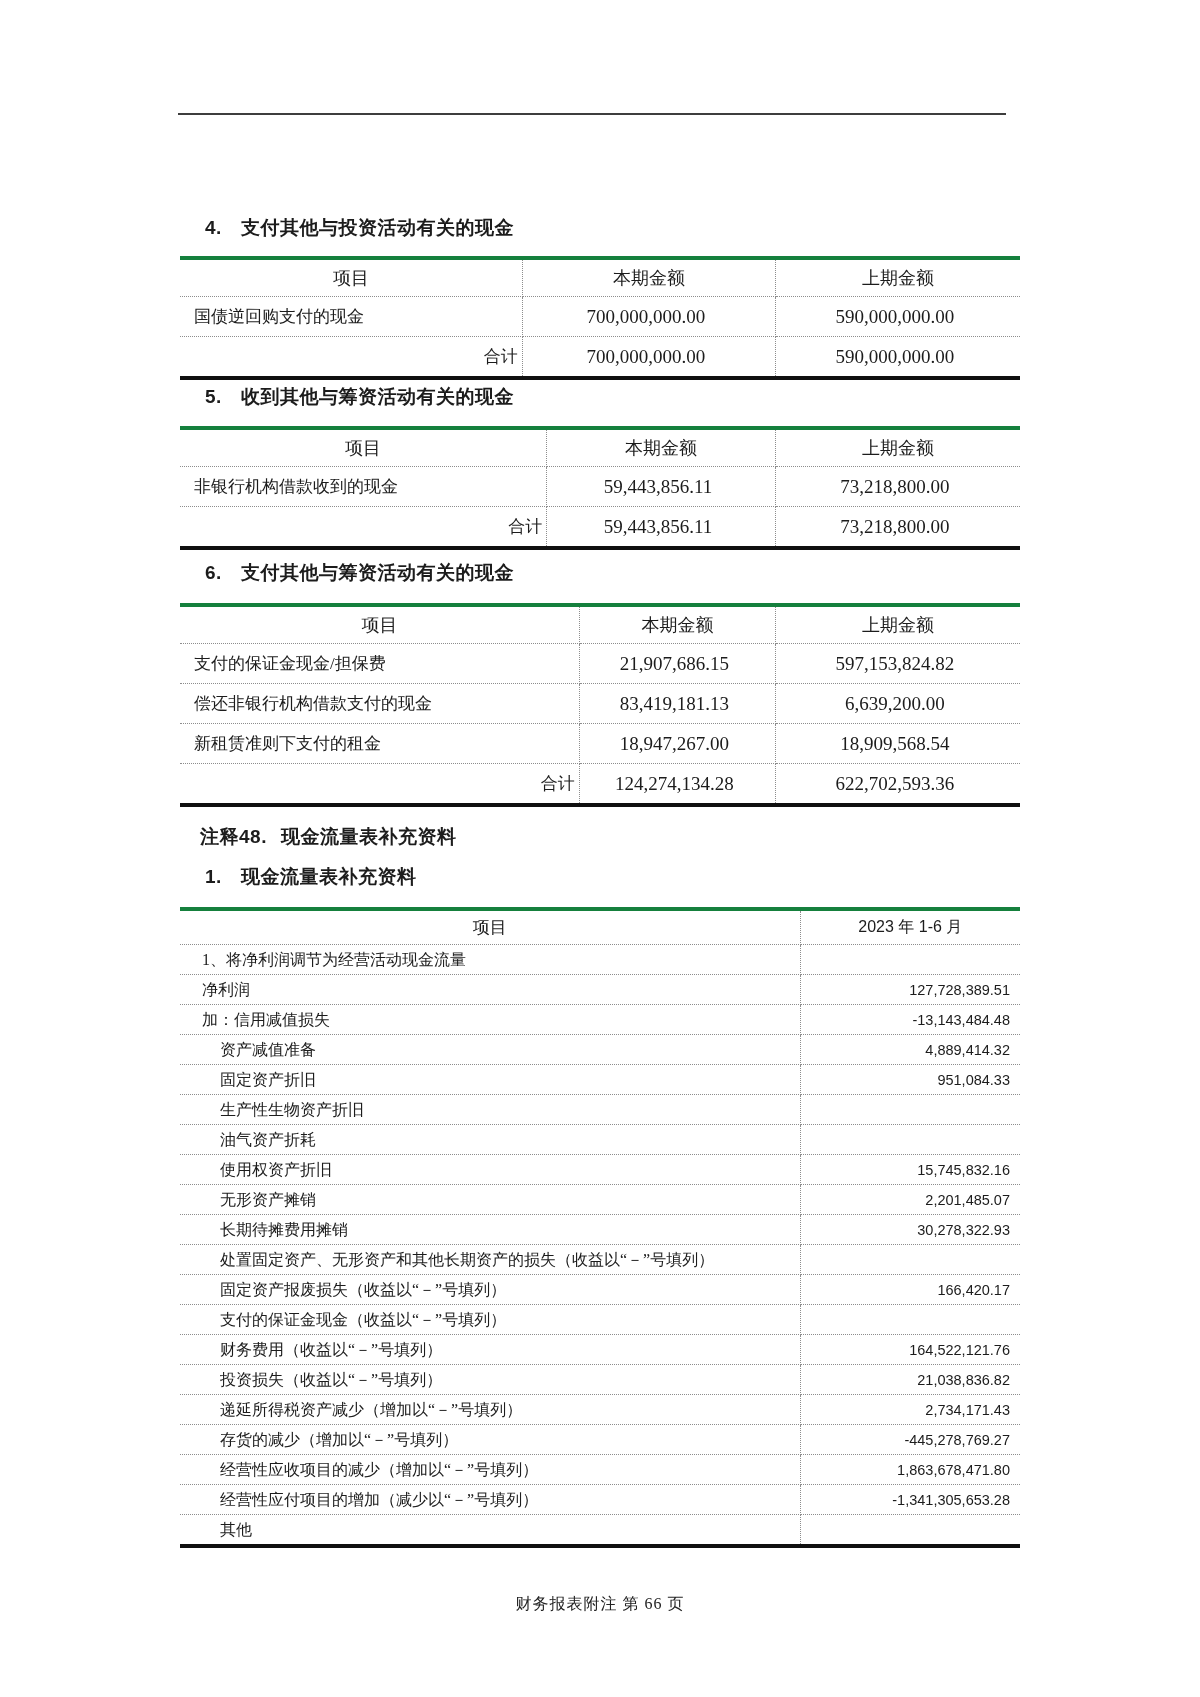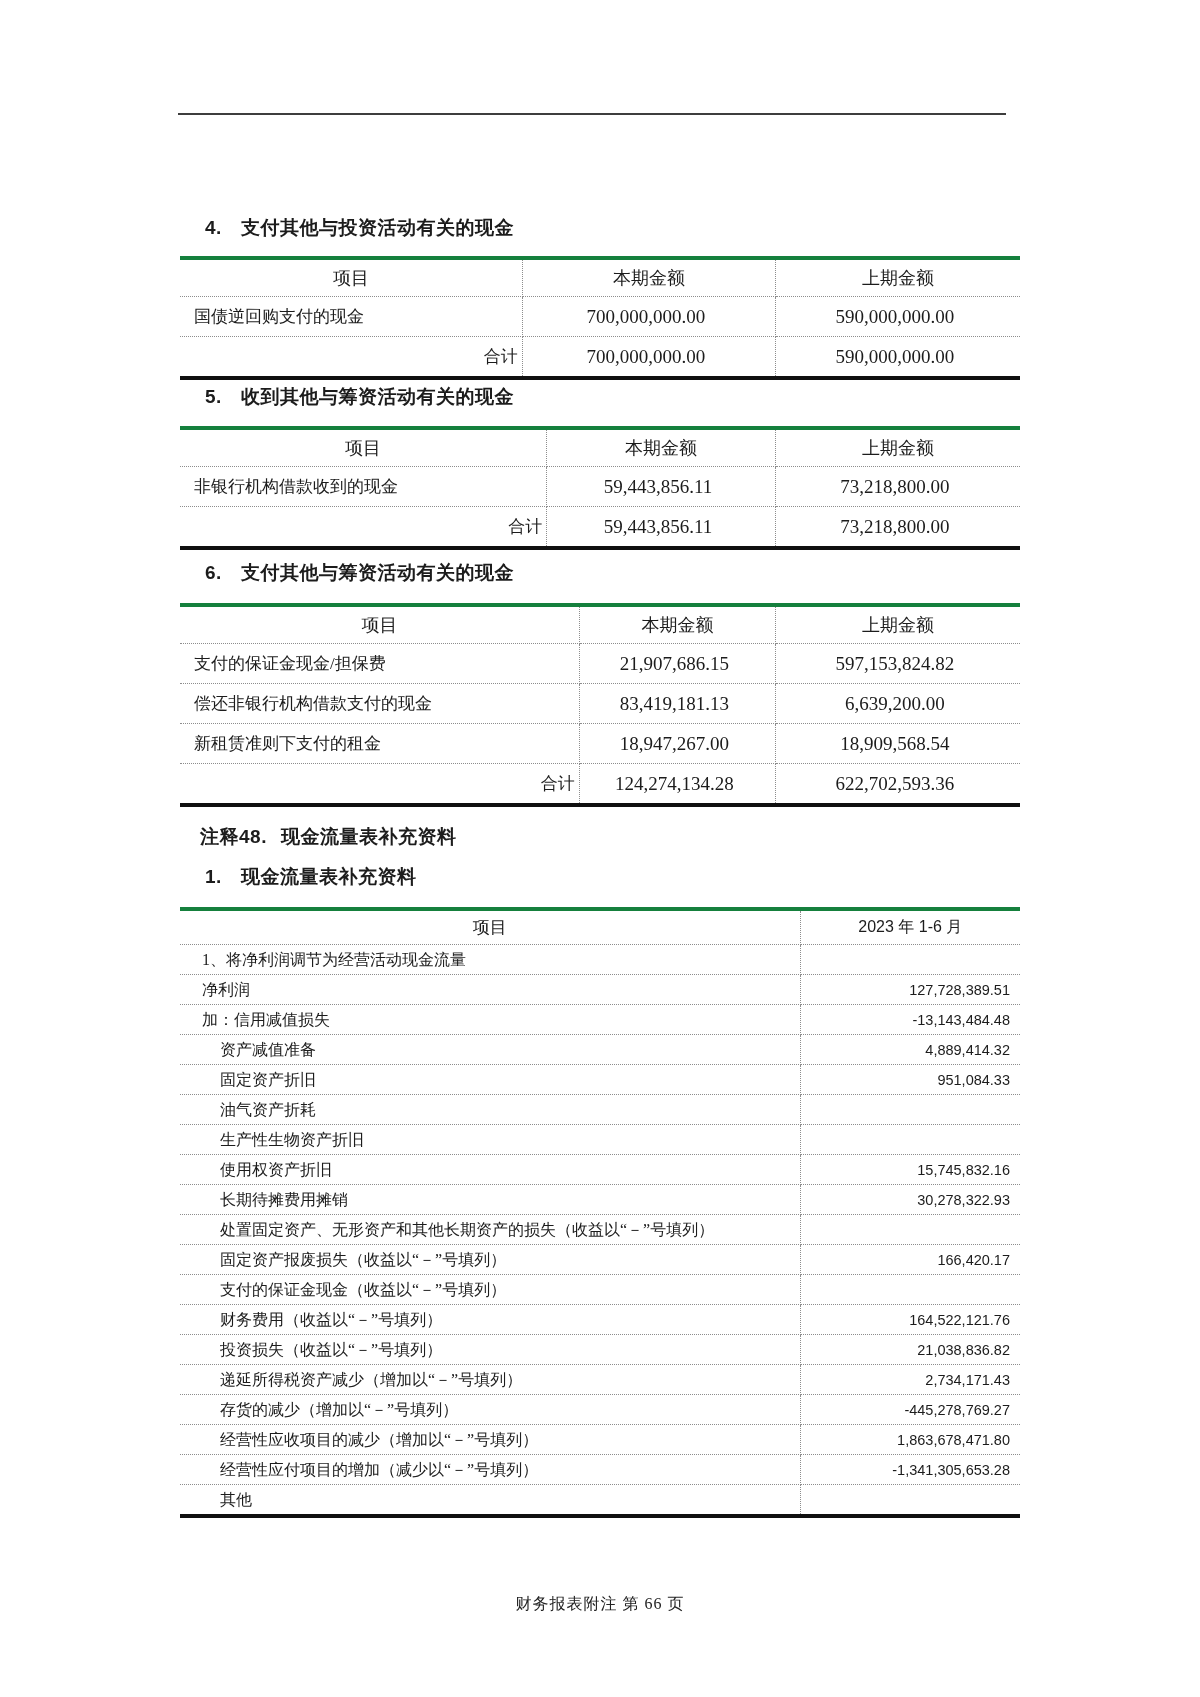--- a/index.html
+++ b/index.html
@@ -82,21 +82,21 @@
     padding-left:22px;
   }
   .t-big tr.indent1 .label-cell{padding-left:40px;}
   .t-big .num-cell{
     font-family:"Liberation Sans",sans-serif;
     font-size:14.5px;
     text-align:right;
     padding-right:10px;
   }
   .footer{
-    margin-top:76px;
+    margin-top:46px;
     text-align:center;
     font-size:16px;
     letter-spacing:1px;
     color:#222;
   }
   
   .mt-h4{margin-top:100px;}
   .mt-t4{margin-top:15px;}
   .mt-h5{margin-top:4px;}
   .mt-t5{margin-top:16px;}
@@ -222,32 +222,36 @@
   </tr>
   <tr class="indent1">
     <td class="label-cell">资产减值准备</td>
     <td class="num-cell">4,889,414.32</td>
   </tr>
   <tr class="indent1">
     <td class="label-cell">固定资产折旧</td>
     <td class="num-cell">951,084.33</td>
   </tr>
   <tr class="indent1">
+    <td class="label-cell">生产性生物资产折旧</td>
+    <td class="num-cell"></td>
+  </tr>
+  <tr class="indent1">
     <td class="label-cell">油气资产折耗</td>
-    <td class="num-cell"></td>
-  </tr>
-  <tr class="indent1">
-    <td class="label-cell">生产性生物资产折旧</td>
     <td class="num-cell"></td>
   </tr>
   <tr class="indent1">
     <td class="label-cell">使用权资产折旧</td>
     <td class="num-cell">15,745,832.16</td>
   </tr>
   <tr class="indent1">
+    <td class="label-cell">无形资产摊销</td>
+    <td class="num-cell">2,201,485.07</td>
+  </tr>
+  <tr class="indent1">
     <td class="label-cell">长期待摊费用摊销</td>
     <td class="num-cell">30,278,322.93</td>
   </tr>
   <tr class="indent1">
     <td class="label-cell">处置固定资产、无形资产和其他长期资产的损失（收益以“－”号填列）</td>
     <td class="num-cell"></td>
   </tr>
   <tr class="indent1">
     <td class="label-cell">固定资产报废损失（收益以“－”号填列）</td>
     <td class="num-cell">166,420.17</td>

